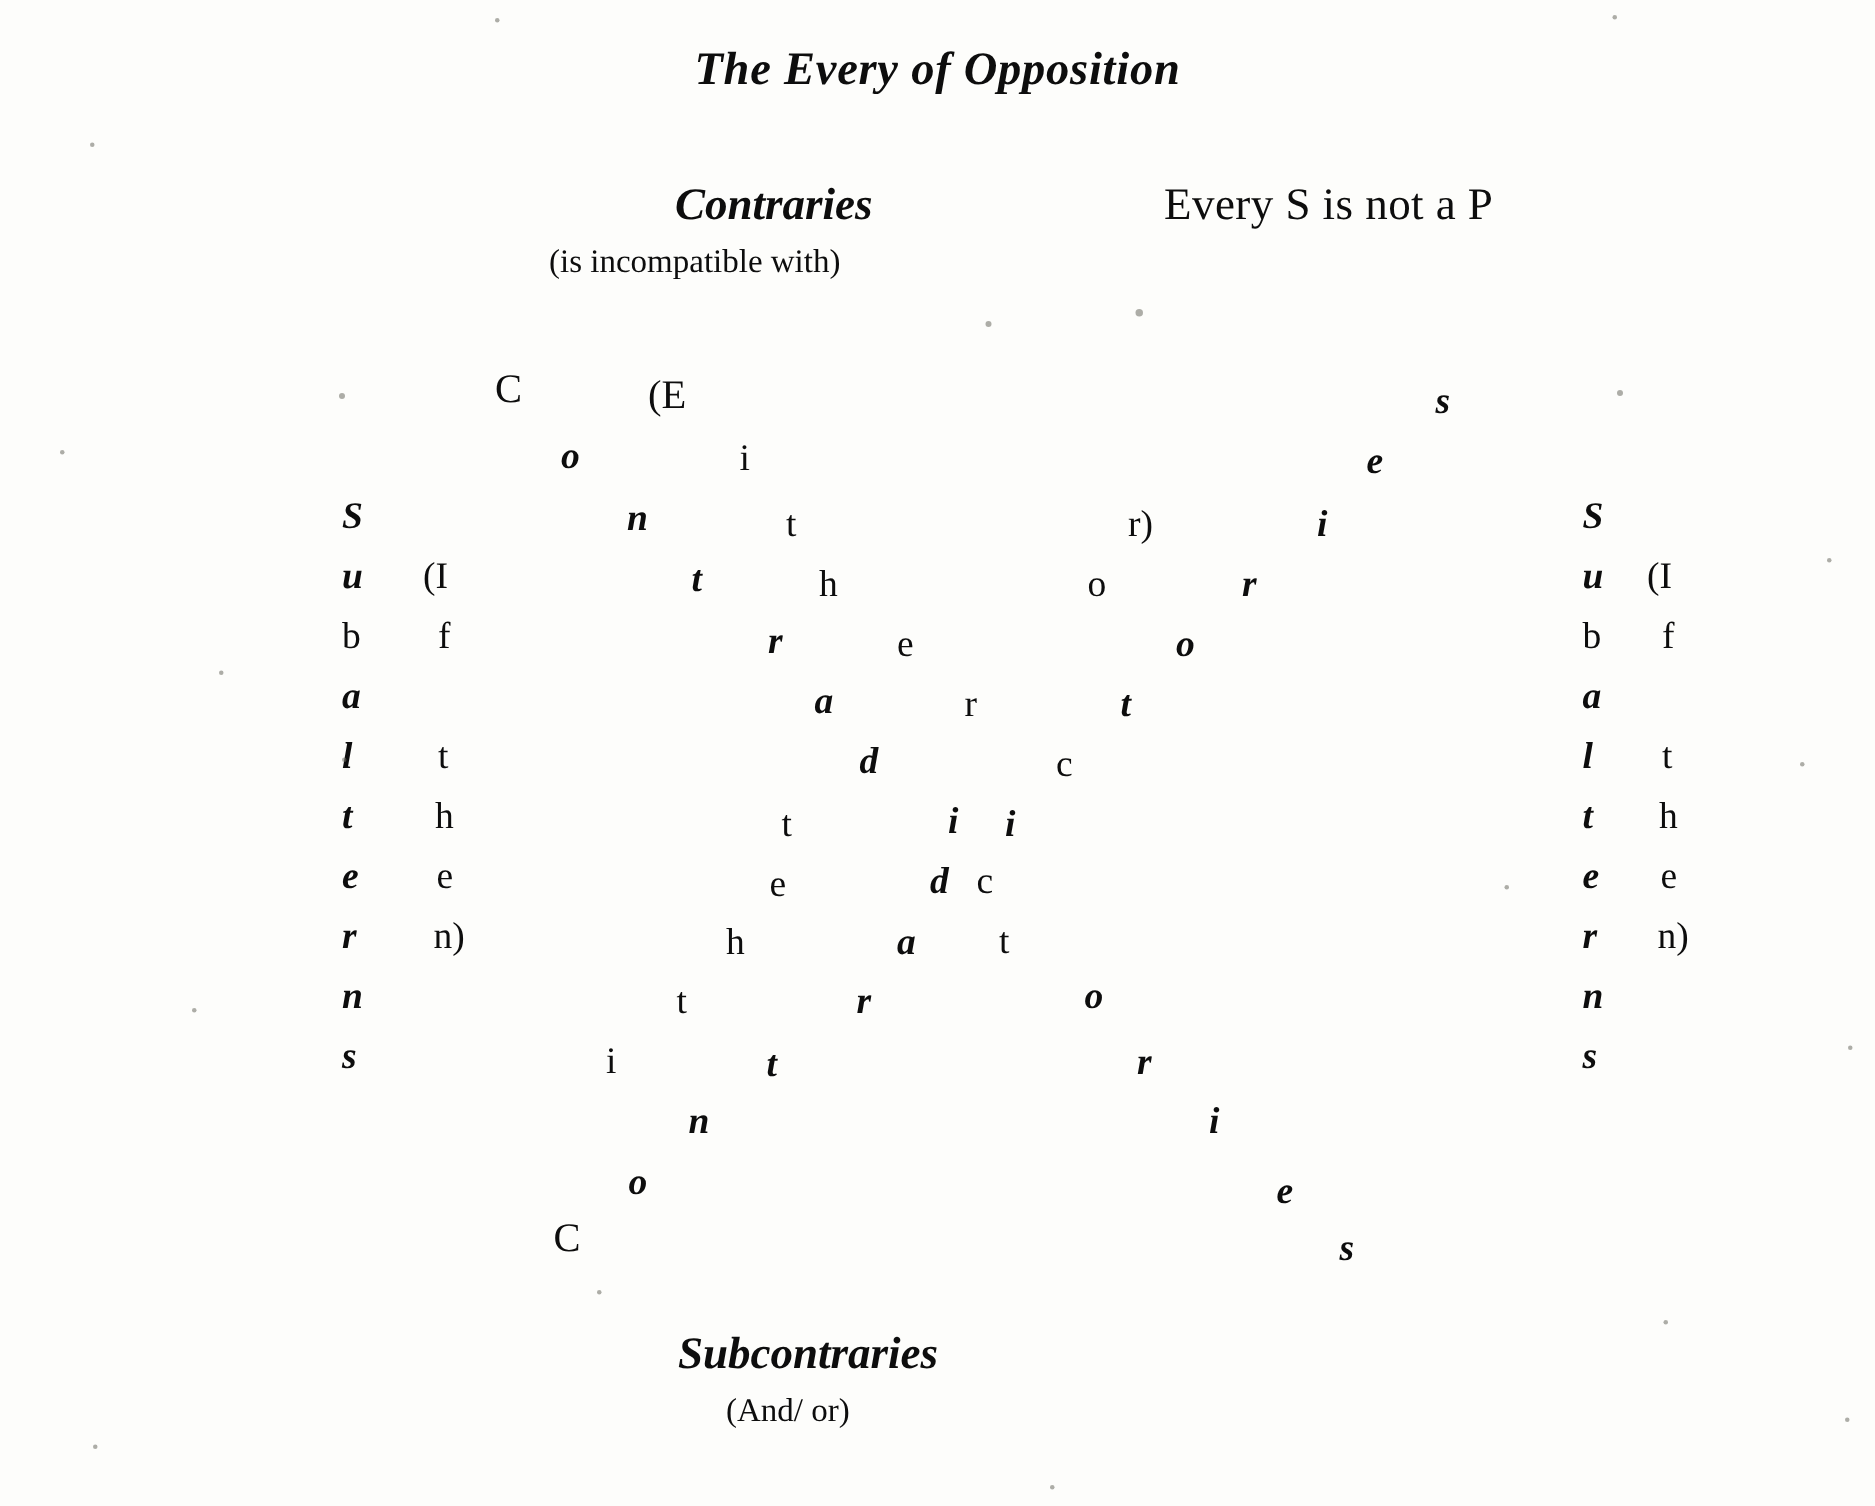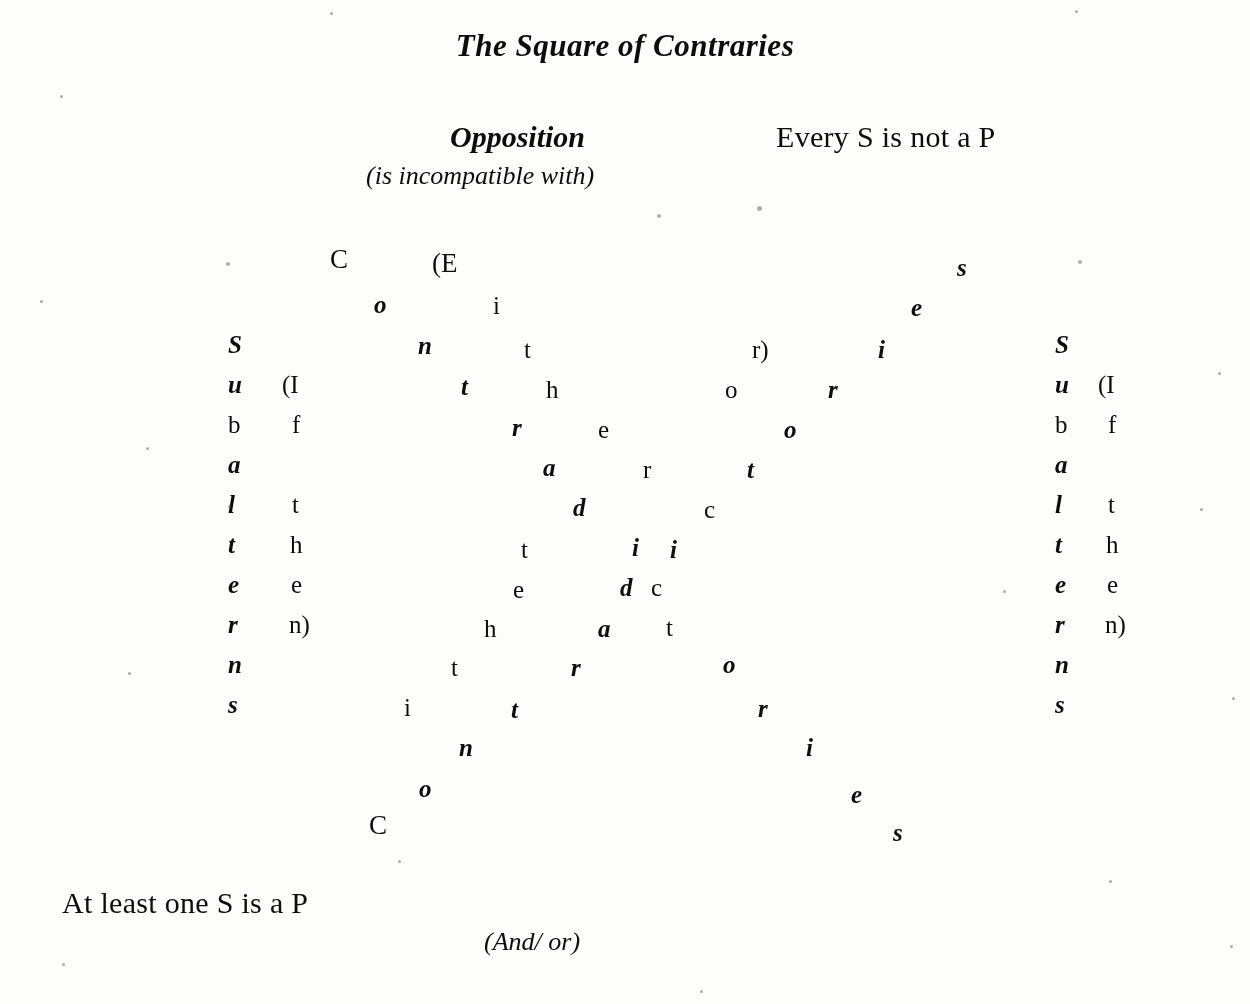--- a/index.html
+++ b/index.html
@@ -32,22 +32,21 @@
   .corner-label {
     font-size: 30px;
     letter-spacing: 0.3px;
   }
   .rel-label {
     font-size: 30px;
     font-style: italic;
     font-weight: bold;
   }
   .rel-sub {
-    font-size: 26px;
-    font-style: italic;
+    font-size: 22px;
   }
 
   .glyph {
     font-size: 25px;
     line-height: 1;
   }
   .glyph.it {
     font-style: italic;
     font-weight: bold;
   }
@@ -62,31 +61,31 @@
     background: #6b6b63;
     border-radius: 50%;
     opacity: 0.55;
   }
 </style>
 </head>
 <body>
 
 <div id="page">
 
-  <div class="abs" id="title">The Square of Contraries</div>
+  <div class="abs" id="title">The Every of Opposition</div>
 
 
-  <div class="abs rel-label" style="left:450px; top:120px;">Opposition</div>
+  <div class="abs rel-label" style="left:450px; top:120px;">Contraries</div>
 
   <div class="abs rel-sub" style="left:366px; top:161px;">(is incompatible with)</div>
 
   <div class="abs corner-label" style="left:776px; top:120px;">Every S is not a P</div>
 
-  <div class="abs corner-label" style="left:62px; top:886px;">At least one S is a P</div>
 
+  <div class="abs rel-label" style="left:452px; top:886px;">Subcontraries</div>
 
   <div class="abs rel-sub" style="left:484px; top:927px;">(And/ or)</div>
 
   <div id="glyph-layer">
       <div class="abs glyph up big" style="left: 330px; top: 246px;">C</div>
       <div class="abs glyph it" style="left: 374px; top: 292px;">o</div>
       <div class="abs glyph it" style="left: 418px; top: 333px;">n</div>
       <div class="abs glyph it" style="left: 461px; top: 374px;">t</div>
       <div class="abs glyph it" style="left: 512px; top: 415px;">r</div>
       <div class="abs glyph it" style="left: 543px; top: 455px;">a</div>

